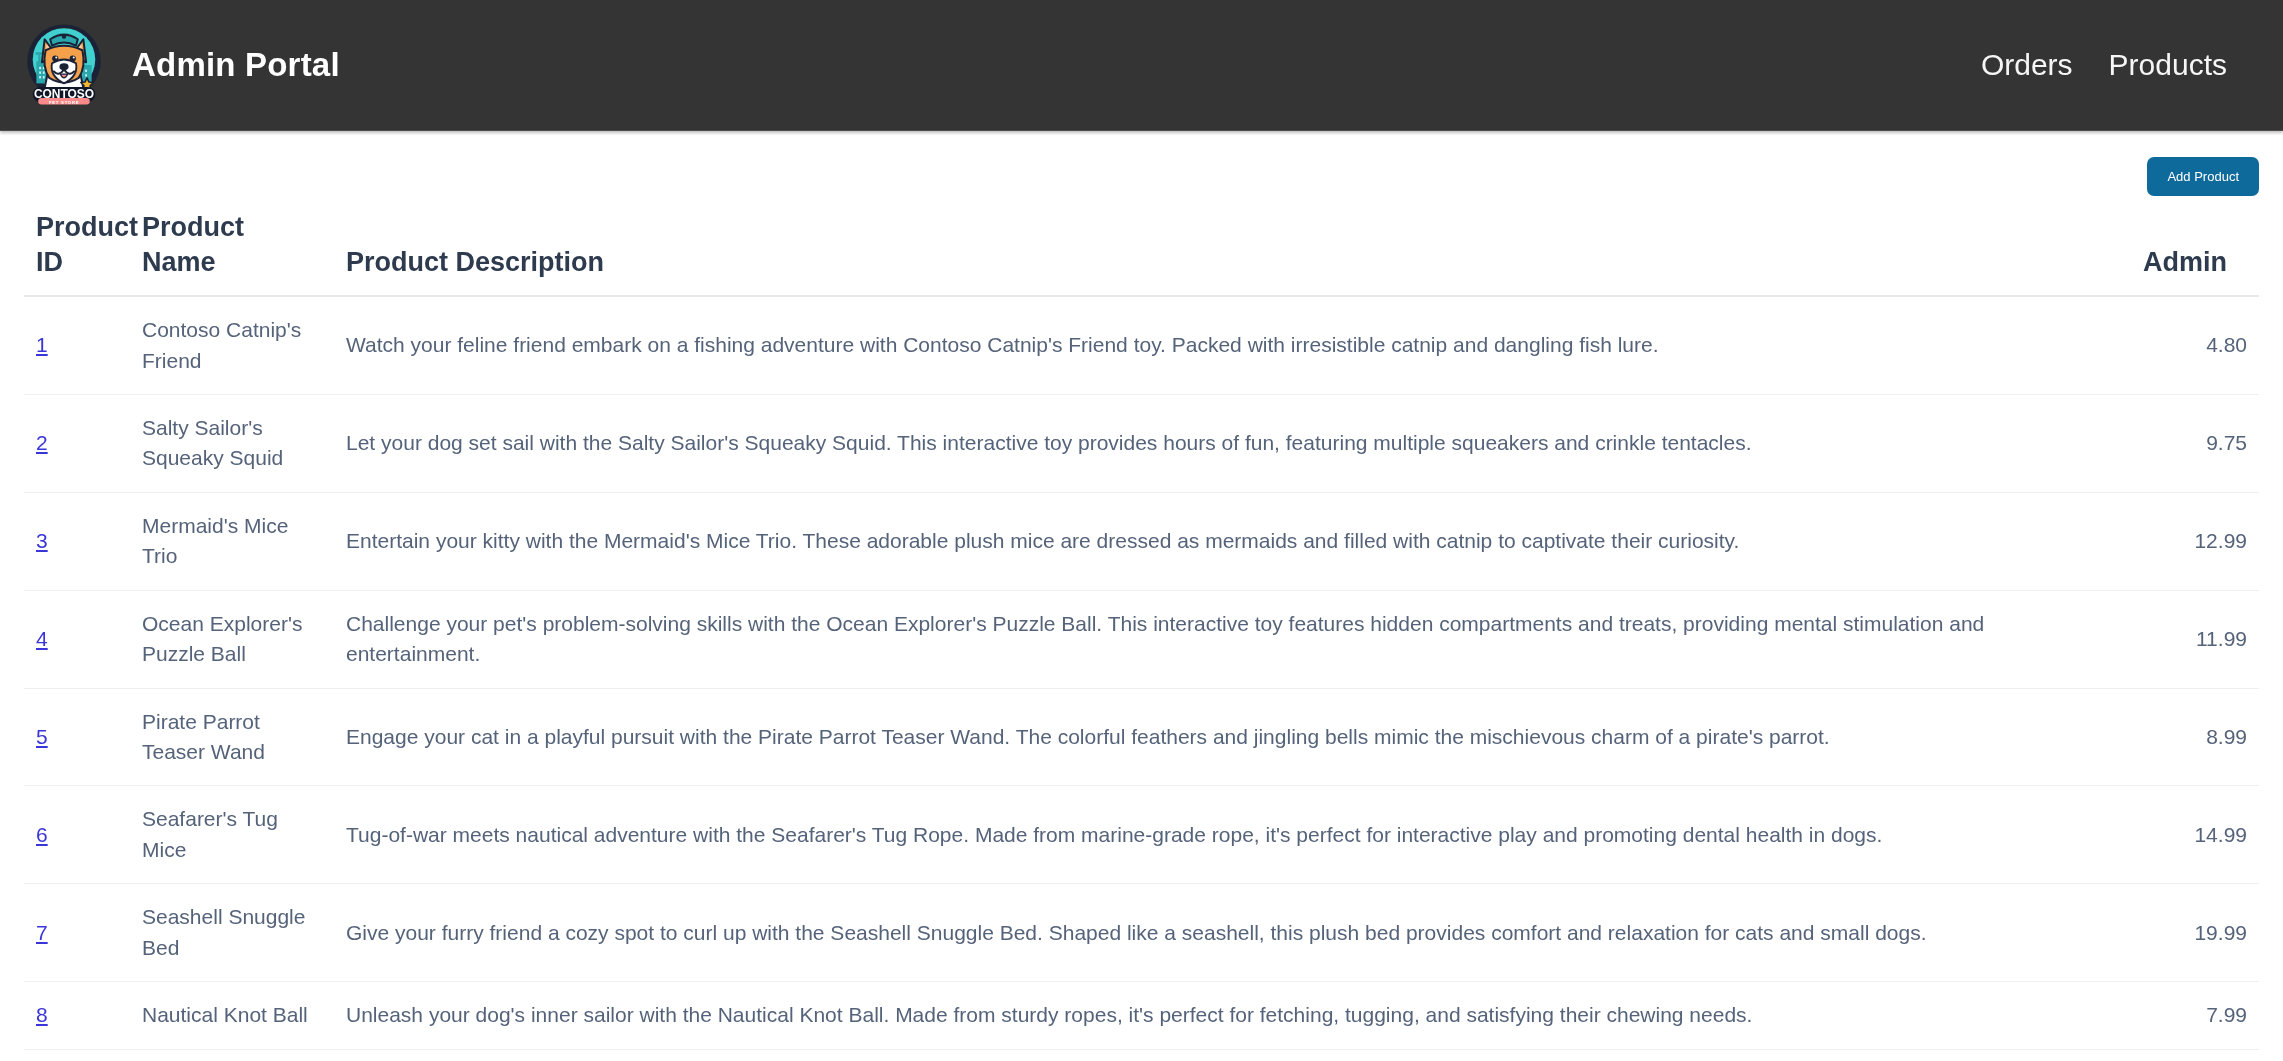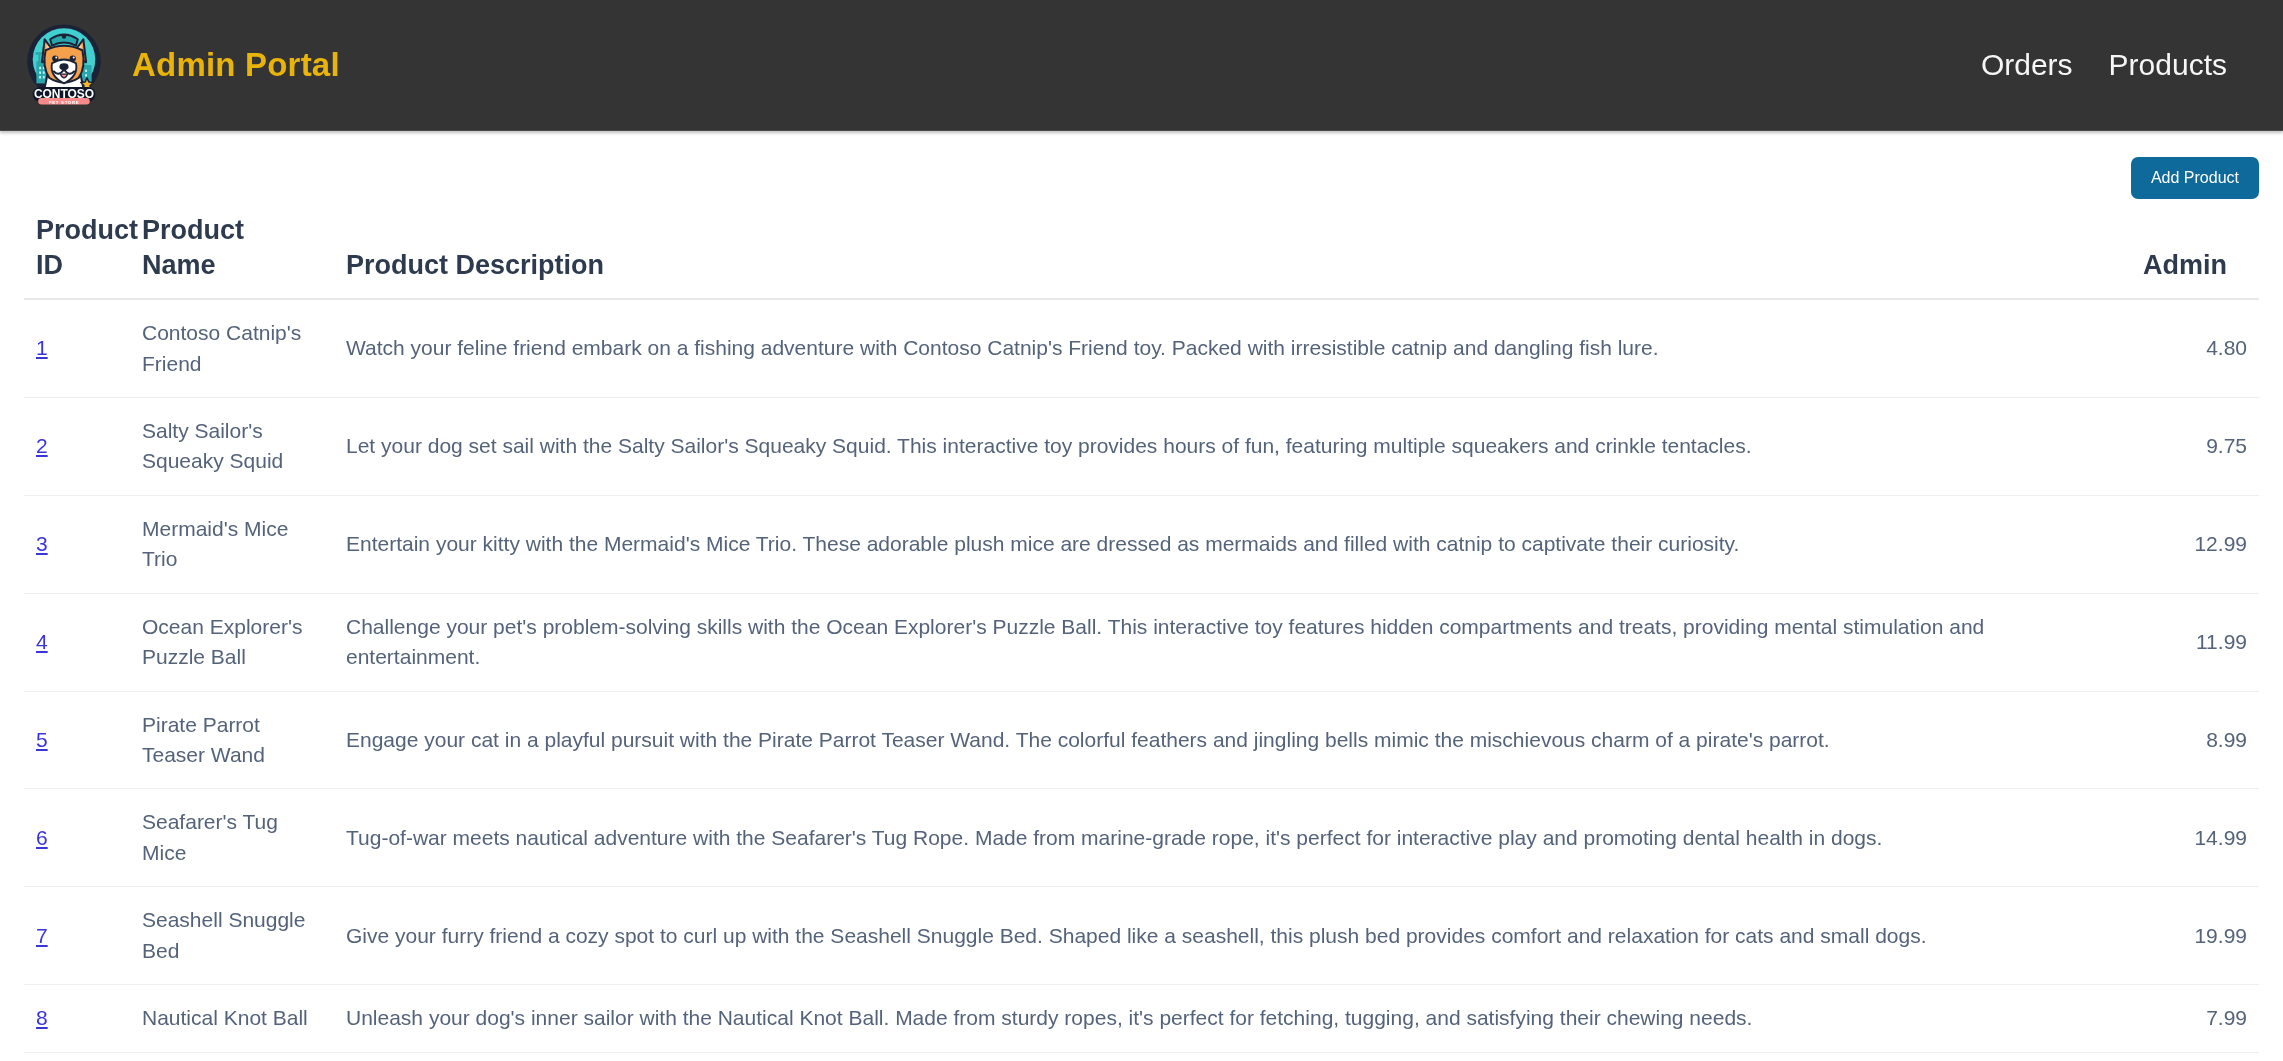--- a/index.html
+++ b/index.html
@@ -27,21 +27,21 @@
     align-items: center;
     gap: 22px;
   }
   .brand-logo {
     width: 92px;
     height: 92px;
     flex: 0 0 92px;
     position: relative;
   }
   .brand-title {
-    color: #eab308;
+    color: #ffffff;
     font-size: 33px;
     font-weight: 700;
     letter-spacing: 0.2px;
     white-space: nowrap;
   }
   .nav-links {
     margin-left: auto;
     display: flex;
     align-items: center;
     gap: 36px;
@@ -65,21 +65,21 @@
     justify-content: flex-end;
     padding-top: 26px;
     padding-right: 0px;
   }
   .btn-add {
     background: #0f6a9c;
     color: #ffffff;
     border: none;
     border-radius: 7px;
     font-family: "Liberation Sans", sans-serif;
-    font-size: 16px;
+    font-size: 13px;
     font-weight: 400;
     padding: 13px 20px;
     cursor: pointer;
     line-height: 1;
   }
 
   
   table.products {
     width: 100%;
     border-collapse: collapse;

